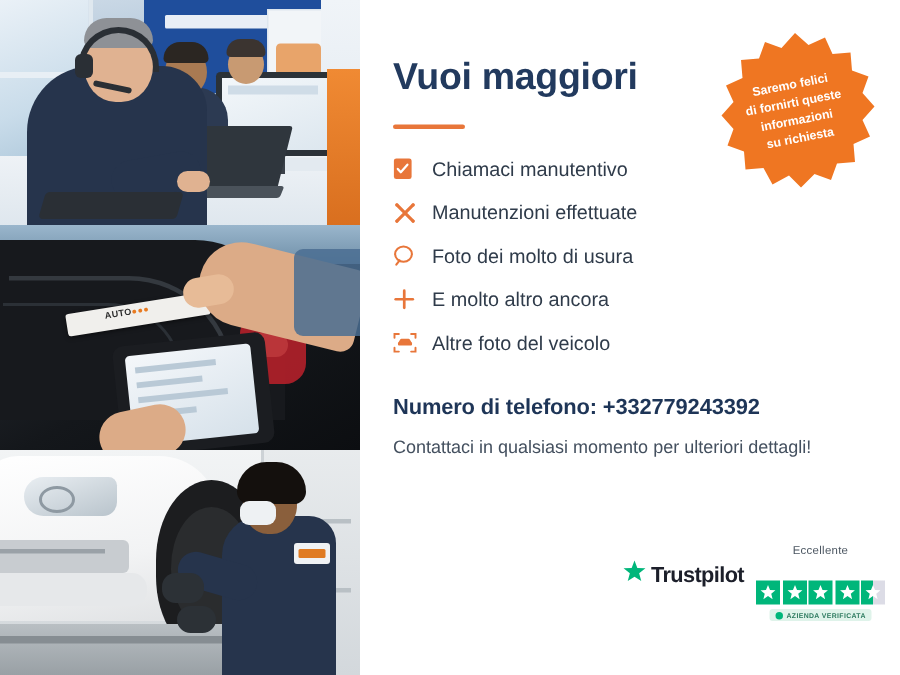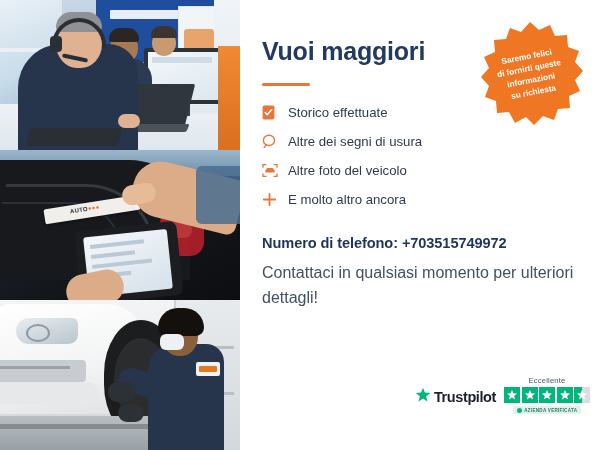--- a/index.html
+++ b/index.html
@@ -114,28 +114,28 @@
   .badge-icon{color:#fff;opacity:.92;margin-bottom:2px;}
   .badge-text{color:#fff;font-size:8.2px;line-height:1.45;font-weight:bold;text-align:center;width:84px;}
 
   
   .list{margin:0;padding:0;list-style:none;}
   .list li{display:flex;align-items:center;height:26px;margin-bottom:3px;}
   .li-icon{width:26px;flex:0 0 26px;display:flex;align-items:center;justify-content:flex-start;color:#e8763a;}
   .li-label{font-size:13.2px;color:#2f3b4a;}
 
   .phone{margin-top:22px;font-size:14.6px;font-weight:bold;color:#1e3557;letter-spacing:-.1px;}
-  .sub{margin-top:9px;font-size:16px;line-height:1.62;color:#44505f;}
+  .sub{margin-top:9px;font-size:12px;line-height:1.62;color:#44505f;}
 
   
   .tp{position:absolute;right:10px;bottom:34px;display:flex;align-items:flex-start;gap:8px;}
   .tp-logo{display:flex;align-items:center;gap:3px;padding-top:11px;}
   .tp-word{font-size:14.5px;font-weight:bold;color:#1c1f2a;letter-spacing:-.4px;}
   .tp-right{display:flex;flex-direction:column;align-items:center;}
-  .tp-ecc{font-size:7.6px;color:#4a5560;margin-bottom:2px;letter-spacing:.2px;}
+  .tp-ecc{font-size:7.6px;color:#4a5560;margin-bottom:16px;letter-spacing:.2px;}
   .stars{display:flex;gap:1.5px;}
   .star{width:16px;height:16px;background:#00b67a;display:flex;align-items:center;justify-content:center;}
   .star.half{background:linear-gradient(90deg,#00b67a 50%,#dcdce6 50%);}
   .star svg{display:block;}
   .verified{margin-top:3px;background:#dff3ea;border-radius:2px;padding:1.5px 4px;display:flex;align-items:center;gap:2.5px;}
   .verified .vdot{width:5px;height:5px;border-radius:50%;background:#00b67a;flex:0 0 5px;}
   .verified .vtxt{font-size:4.6px;color:#2d7a5f;font-weight:bold;letter-spacing:.25px;}
 </style>
 </head>
 <body>
@@ -252,60 +252,73 @@
 
     <ul class="list">
 
       <li>
         <span class="li-icon">
           <svg width="13" height="15" viewBox="0 0 13 15">
             <rect x="0.6" y="0.6" width="11.8" height="13.8" rx="1.6" fill="#e8763a"></rect>
             <path d="M3.2 7.6 L5.2 9.8 L9.6 4.8" stroke="#ffffff" stroke-width="1.5" fill="none" stroke-linecap="round" stroke-linejoin="round"></path>
           </svg>
         </span>
-        <span class="li-label">Storico effettuate</span>
-      </li>
-
+        <span class="li-label">Chiamaci manutentivo</span>
+      </li>
+
+      <li>
+        <span class="li-icon">
+          <svg width="16" height="16" viewBox="0 0 16 16" stroke="#e8763a" stroke-width="2.1" stroke-linecap="round" fill="none">
+            <path d="M2.6 2.6 L13.4 13.4"></path>
+            <path d="M13.4 2.6 L2.6 13.4"></path>
+            <circle cx="2.6" cy="2.6" r="1.1" fill="#e8763a" stroke="none"></circle>
+            <circle cx="13.4" cy="2.6" r="1.1" fill="#e8763a" stroke="none"></circle>
+            <circle cx="2.6" cy="13.4" r="1.1" fill="#e8763a" stroke="none"></circle>
+            <circle cx="13.4" cy="13.4" r="1.1" fill="#e8763a" stroke="none"></circle>
+          </svg>
+        </span>
+        <span class="li-label">Manutenzioni effettuate</span>
+      </li>
 
       <li>
         <span class="li-icon">
           <svg width="15" height="15" viewBox="0 0 15 15" stroke="#e8763a" stroke-width="1.4" fill="none" stroke-linecap="round">
             <ellipse cx="7" cy="6.4" rx="5.6" ry="5.1"></ellipse>
             <path d="M4.4 10.6 L2.2 13.4"></path>
           </svg>
         </span>
-        <span class="li-label">Altre dei segni di usura</span>
+        <span class="li-label">Foto dei molto di usura</span>
+      </li>
+
+      <li>
+        <span class="li-icon">
+          <svg width="15" height="15" viewBox="0 0 15 15" stroke="#e8763a" stroke-width="1.8" stroke-linecap="round">
+            <path d="M7.5 1.8 V13.2"></path>
+            <path d="M1.8 7.5 H13.2"></path>
+          </svg>
+        </span>
+        <span class="li-label">E molto altro ancora</span>
       </li>
 
       <li>
         <span class="li-icon">
           <svg width="16" height="15" viewBox="0 0 16 15" stroke="#e8763a" stroke-width="1.3" fill="none" stroke-linecap="round">
             <path d="M1 4.2 V1.6 H3.9"></path>
             <path d="M12.1 1.6 H15 V4.2"></path>
             <path d="M15 10.8 V13.4 H12.1"></path>
             <path d="M3.9 13.4 H1 V10.8"></path>
             <path d="M4 9.4 h8 a0.7 0.7 0 0 0 0.7-0.7 v-1 a0.7 0.7 0 0 0-0.5-0.7 l-1-1.6 a1 1 0 0 0-0.8-0.5 H5.6 a1 1 0 0 0-0.8 0.5 l-1 1.6 a0.7 0.7 0 0 0-0.5 0.7 v1 a0.7 0.7 0 0 0 0.7 0.7 z" fill="#e8763a" stroke="none"></path>
           </svg>
         </span>
         <span class="li-label">Altre foto del veicolo</span>
       </li>
 
-      <li>
-        <span class="li-icon">
-          <svg width="15" height="15" viewBox="0 0 15 15" stroke="#e8763a" stroke-width="1.8" stroke-linecap="round">
-            <path d="M7.5 1.8 V13.2"></path>
-            <path d="M1.8 7.5 H13.2"></path>
-          </svg>
-        </span>
-        <span class="li-label">E molto altro ancora</span>
-      </li>
-
     </ul>
 
-    <div class="phone">Numero di telefono: +703515749972</div>
+    <div class="phone">Numero di telefono: +332779243392</div>
 
     <div class="sub">
       <div>Contattaci in qualsiasi momento per ulteriori dettagli!</div>
     </div>
 
     <div class="tp">
       <div class="tp-logo">
         <span>
           <svg width="16" height="16" viewBox="0 0 16 16">
             <path d="M8 0.7 L9.9 5.6 L15.3 5.9 L11.1 9.2 L12.5 14.4 L8 11.5 L3.5 14.4 L4.9 9.2 L0.7 5.9 L6.1 5.6 Z" fill="#00b67a"></path>

